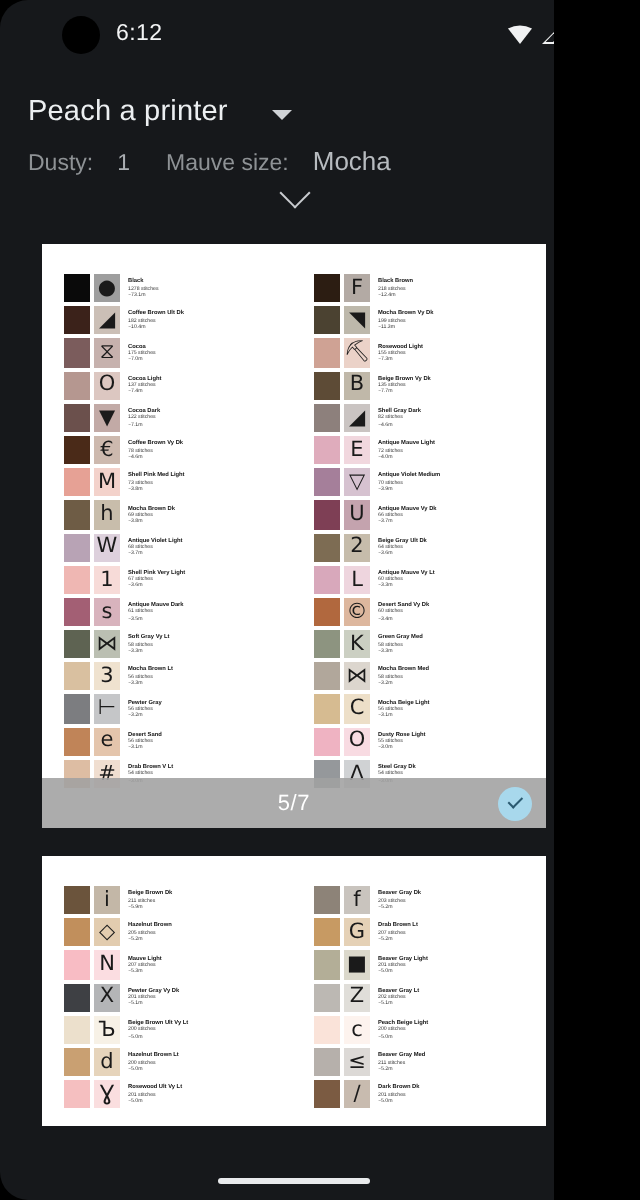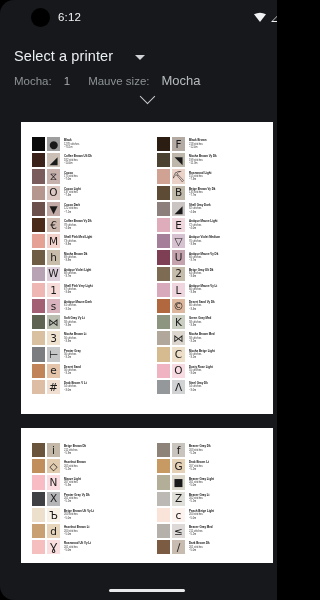--- a/index.html
+++ b/index.html
@@ -187,26 +187,26 @@
       </svg>
       <svg class="sb-ic" width="12" height="12" viewBox="0 0 12 12">
         <path d="M11 1 L11 11 L1 11 Z" fill="#f0f1f2"></path>
         <path d="M10 2.6 L10 10 L2.8 10 Z" fill="#16181b"></path>
         <path d="M11 5.5 L11 11 L5.5 11 Z" fill="#f0f1f2"></path>
       </svg>
     </div>
   </div>
 
   <div id="printer-row">
-    <span id="printer-name">Select a printer</span>
+    <span id="printer-name">Peach a printer</span>
     <span id="printer-caret"></span>
   </div>
 
   <div id="opts-row">
-    <span class="opt-label">Mocha:</span>
+    <span class="opt-label">Dusty:</span>
     <span class="opt-value" id="copies-value">1</span>
     <span class="opt-label" id="papersize-label">Mauve size:</span>
     <span class="opt-value" id="papersize-value">Mocha</span>
   </div>
 
   <div id="expand-row">
     <span id="expand-chevron"></span>
   </div>
 
   <div id="preview-area">
@@ -499,20 +499,26 @@
               <div class="sw-color" style="background: rgb(149, 152, 155);"></div>
               <div class="sw-sym" style="background: rgb(208, 210, 212);">Λ</div>
               <div class="sw-text">
                 <div class="t-name">Steel Gray Dk</div>
                 <div class="t-cnt">54 stitches</div>
                 <div class="t-len">~3.0m</div>
               </div>
             </div>
           </div>
       </div>
+      <div id="page-indicator">
+        <span id="page-counter">5/7</span>
+        <span id="page-check">
+            <span class="tick"></span>
+          </span>
+      </div>
     </div>
 
     <div class="page-card" id="page-b">
       <div class="chart">
         <div class="chart-col left" id="p6-left">
             <div class="legend-row">
               <div class="sw-color" style="background: rgb(107, 84, 60);"></div>
               <div class="sw-sym" style="background: rgb(195, 183, 167);">i</div>
               <div class="sw-text">
                 <div class="t-name">Beige Brown Dk</div>

